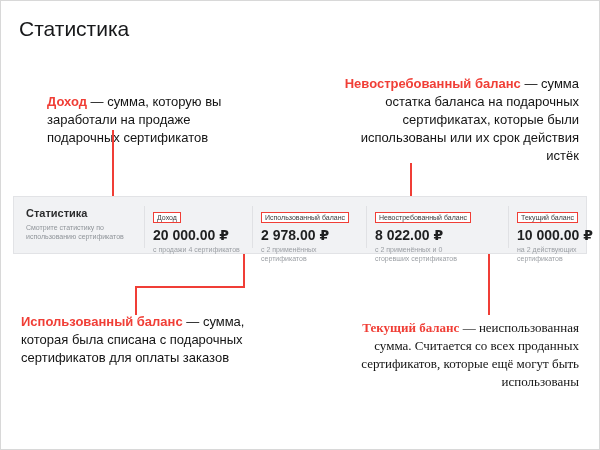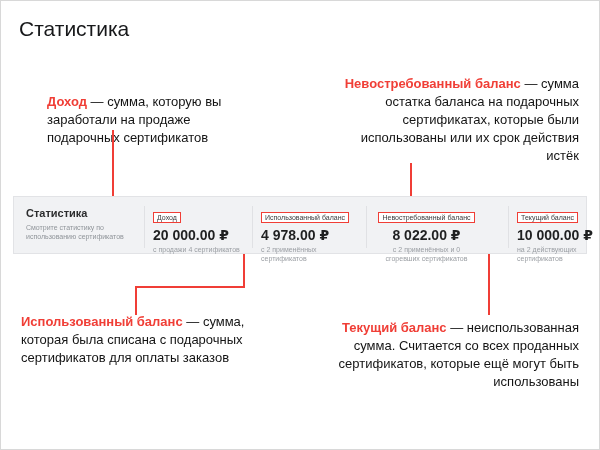--- a/index.html
+++ b/index.html
@@ -29,21 +29,21 @@
     line-height: 1.38;
     color: #141414;
   }
   .annotation .term {
     color: var(--accent);
     font-weight: 700;
   }
   .ann-income   { left: 20px;  top: 92px;  width: 218px; text-align: left; margin-left: 26px; }
   .ann-unclaimed{ right: 20px; top: 74px;  width: 242px; text-align: right; }
   .ann-used     { left: 20px;  top: 312px; width: 238px; text-align: left; }
-  .ann-current  { right: 20px; top: 318px; width: 252px; text-align: right; }
+  .ann-current  { right: 20px; top: 318px; width: 252px; text-align: right; font-family: Liberation Serif, serif; }
 
   
   .connector {
     position: absolute;
     background: var(--accent);
   }
 
   
   .stats-strip {
     position: absolute;
@@ -56,21 +56,21 @@
     padding: 9px 10px 8px 12px;
   }
   .strip-info { width: 118px; flex: none; padding-top: 1px; }
   .strip-title { font-size: 11px; font-weight: 700; color: #2c2d2e; }
   .strip-subtitle { font-size: 7px; color: #8f9499; margin-top: 4px; line-height: 1.35; width: 100px; }
 
   .metric { flex: none; padding: 0 8px; border-left: 1px solid #e0e1e4; height: 42px; }
   .metric:first-of-type { border-left: none; }
   .m1 { width: 108px; }
   .m2 { width: 114px; }
-  .m3 { width: 120px; text-align: center; }
+  .m3 { width: 120px; }
   .m4 { width: 108px; margin-left: 22px; }
 
   .metric-label {
     display: inline-block;
     font-size: 7px;
     color: #3a3b3d;
     border: 1px solid var(--accent);
     padding: 1px 3px;
     background: #fff;
   }
@@ -118,21 +118,21 @@
     </div>
 
     <div class="metric m1">
       <span class="metric-label">Доход</span>
       <div class="metric-value">20 000.00 ₽</div>
       <div class="metric-caption">с продажи 4 сертификатов</div>
     </div>
 
     <div class="metric m2">
       <span class="metric-label">Использованный баланс</span>
-      <div class="metric-value">4 978.00 ₽</div>
+      <div class="metric-value">2 978.00 ₽</div>
       <div class="metric-caption">с 2 применённых сертификатов</div>
     </div>
 
     <div class="metric m3">
       <span class="metric-label">Невостребованный баланс</span>
       <div class="metric-value">8 022.00 ₽</div>
       <div class="metric-caption">с 2 применённых и 0 сгоревших сертификатов</div>
     </div>
 
     <div class="metric m4">

